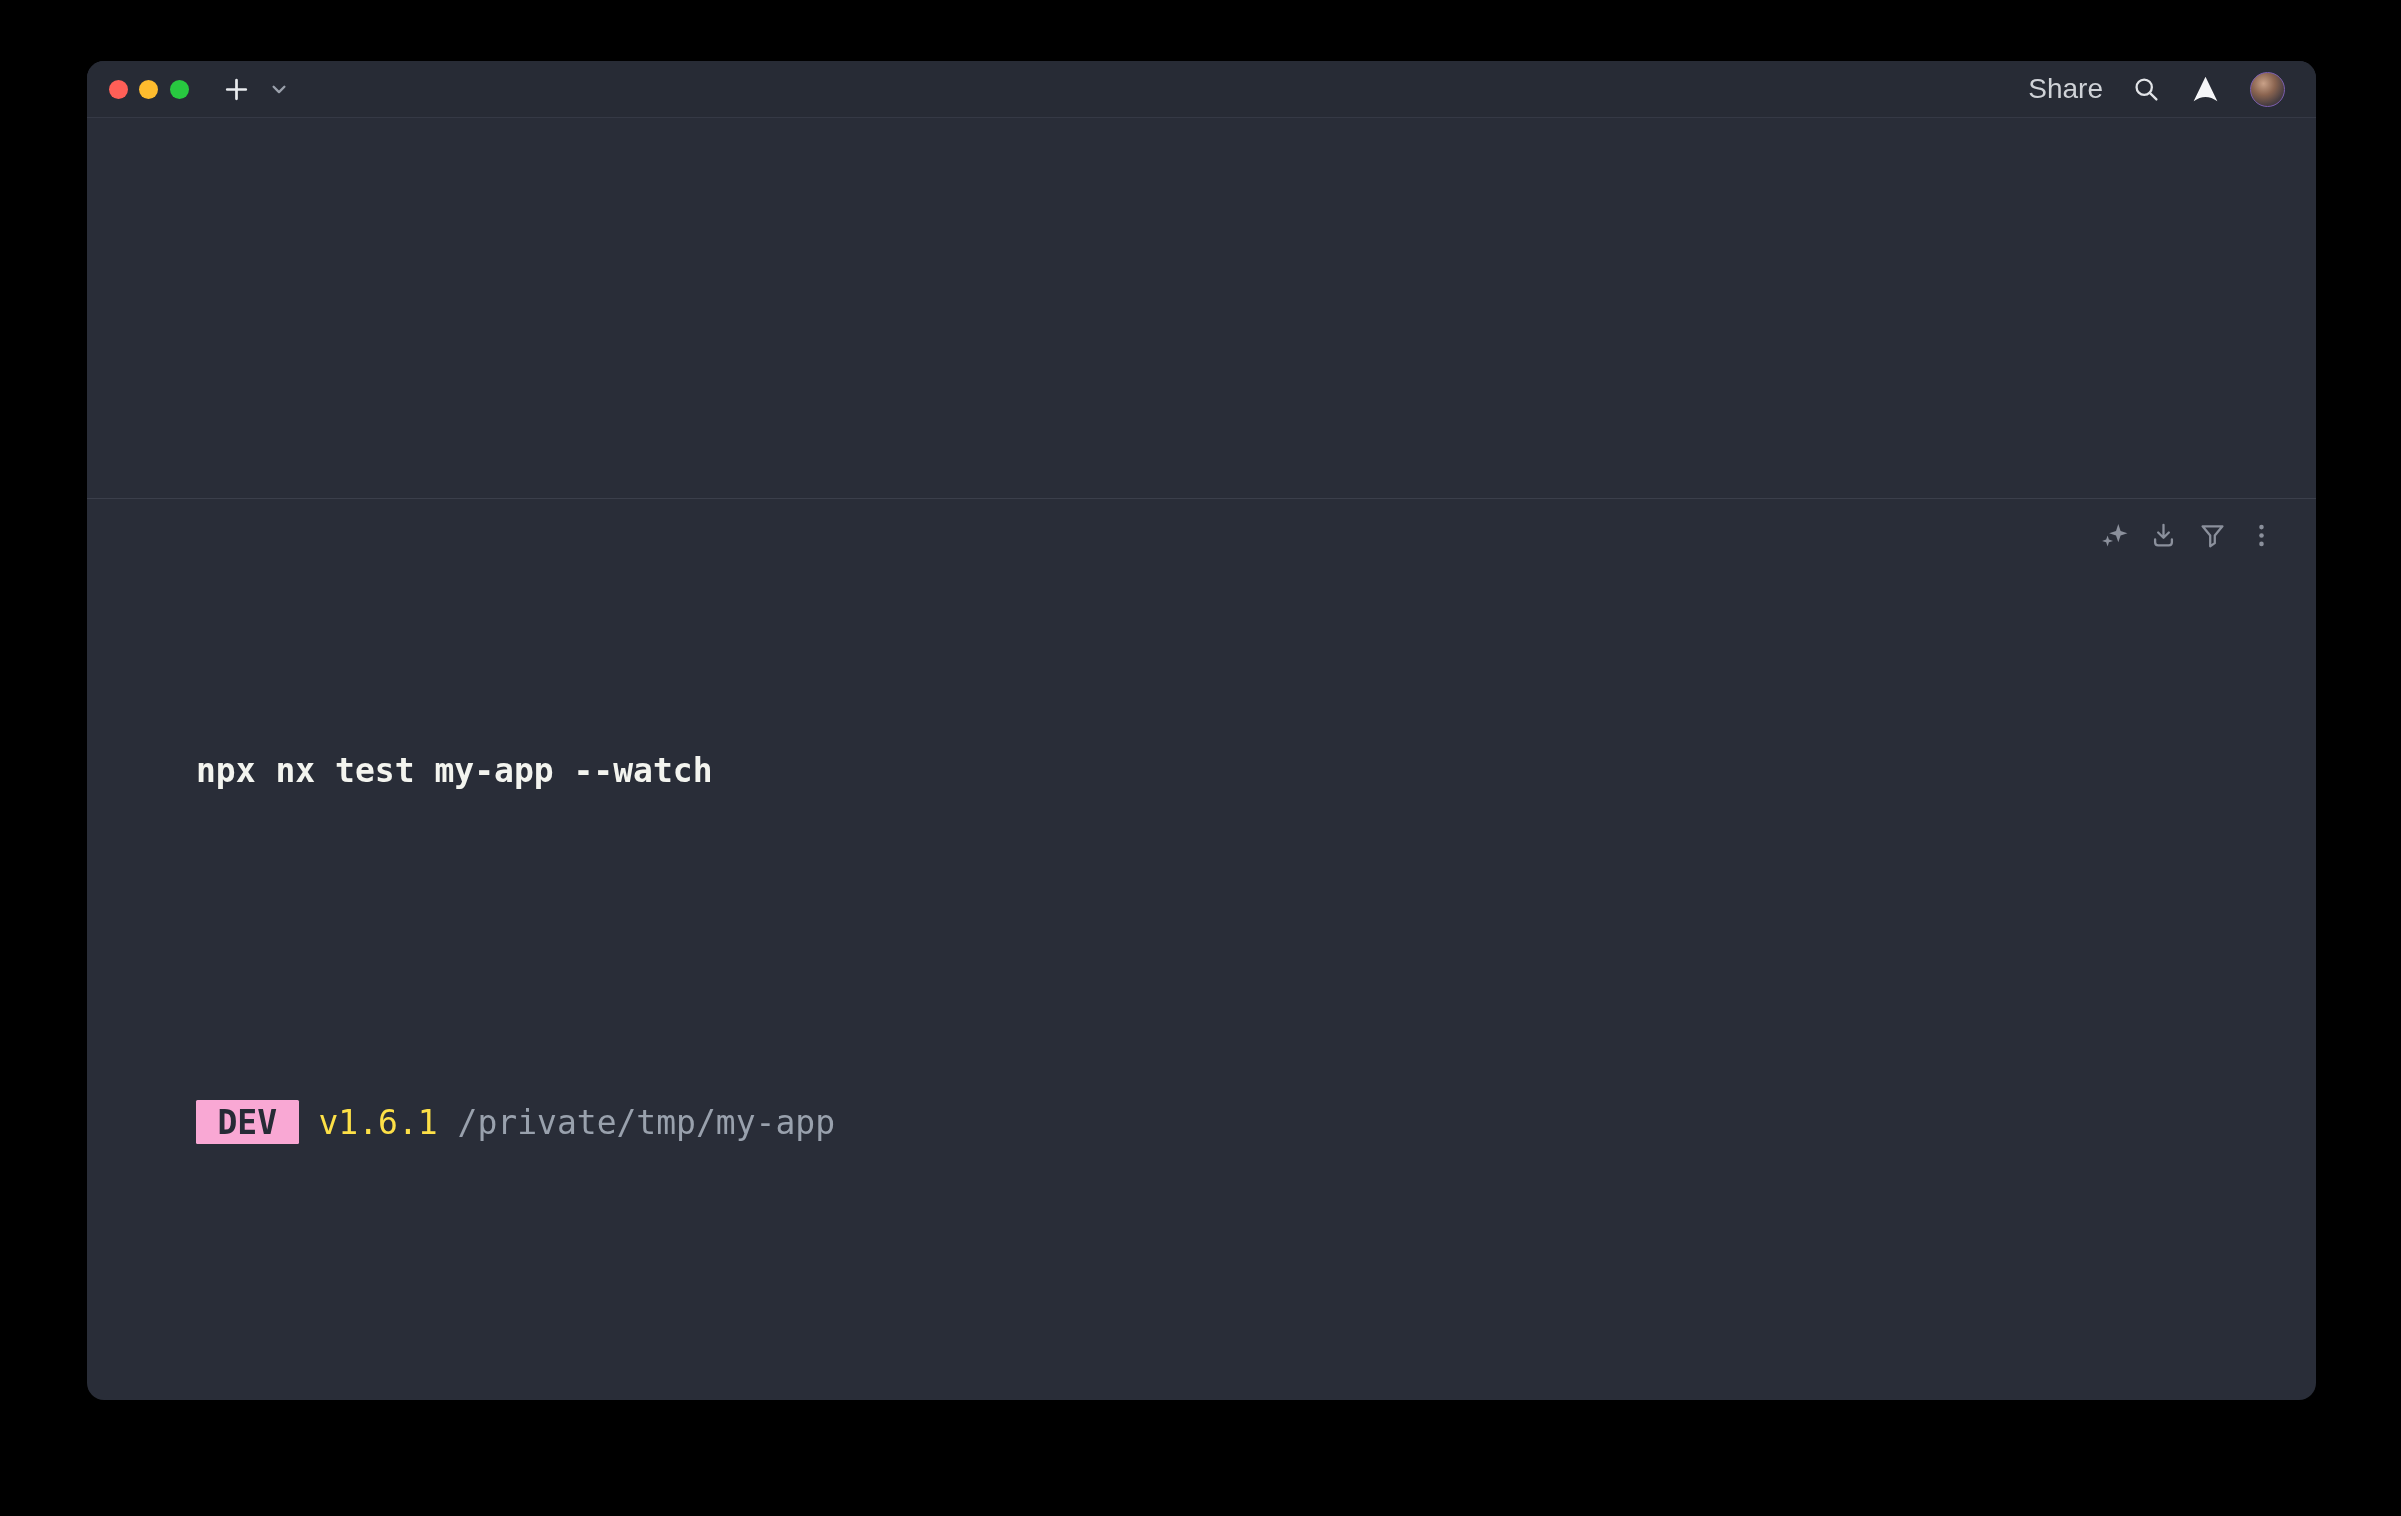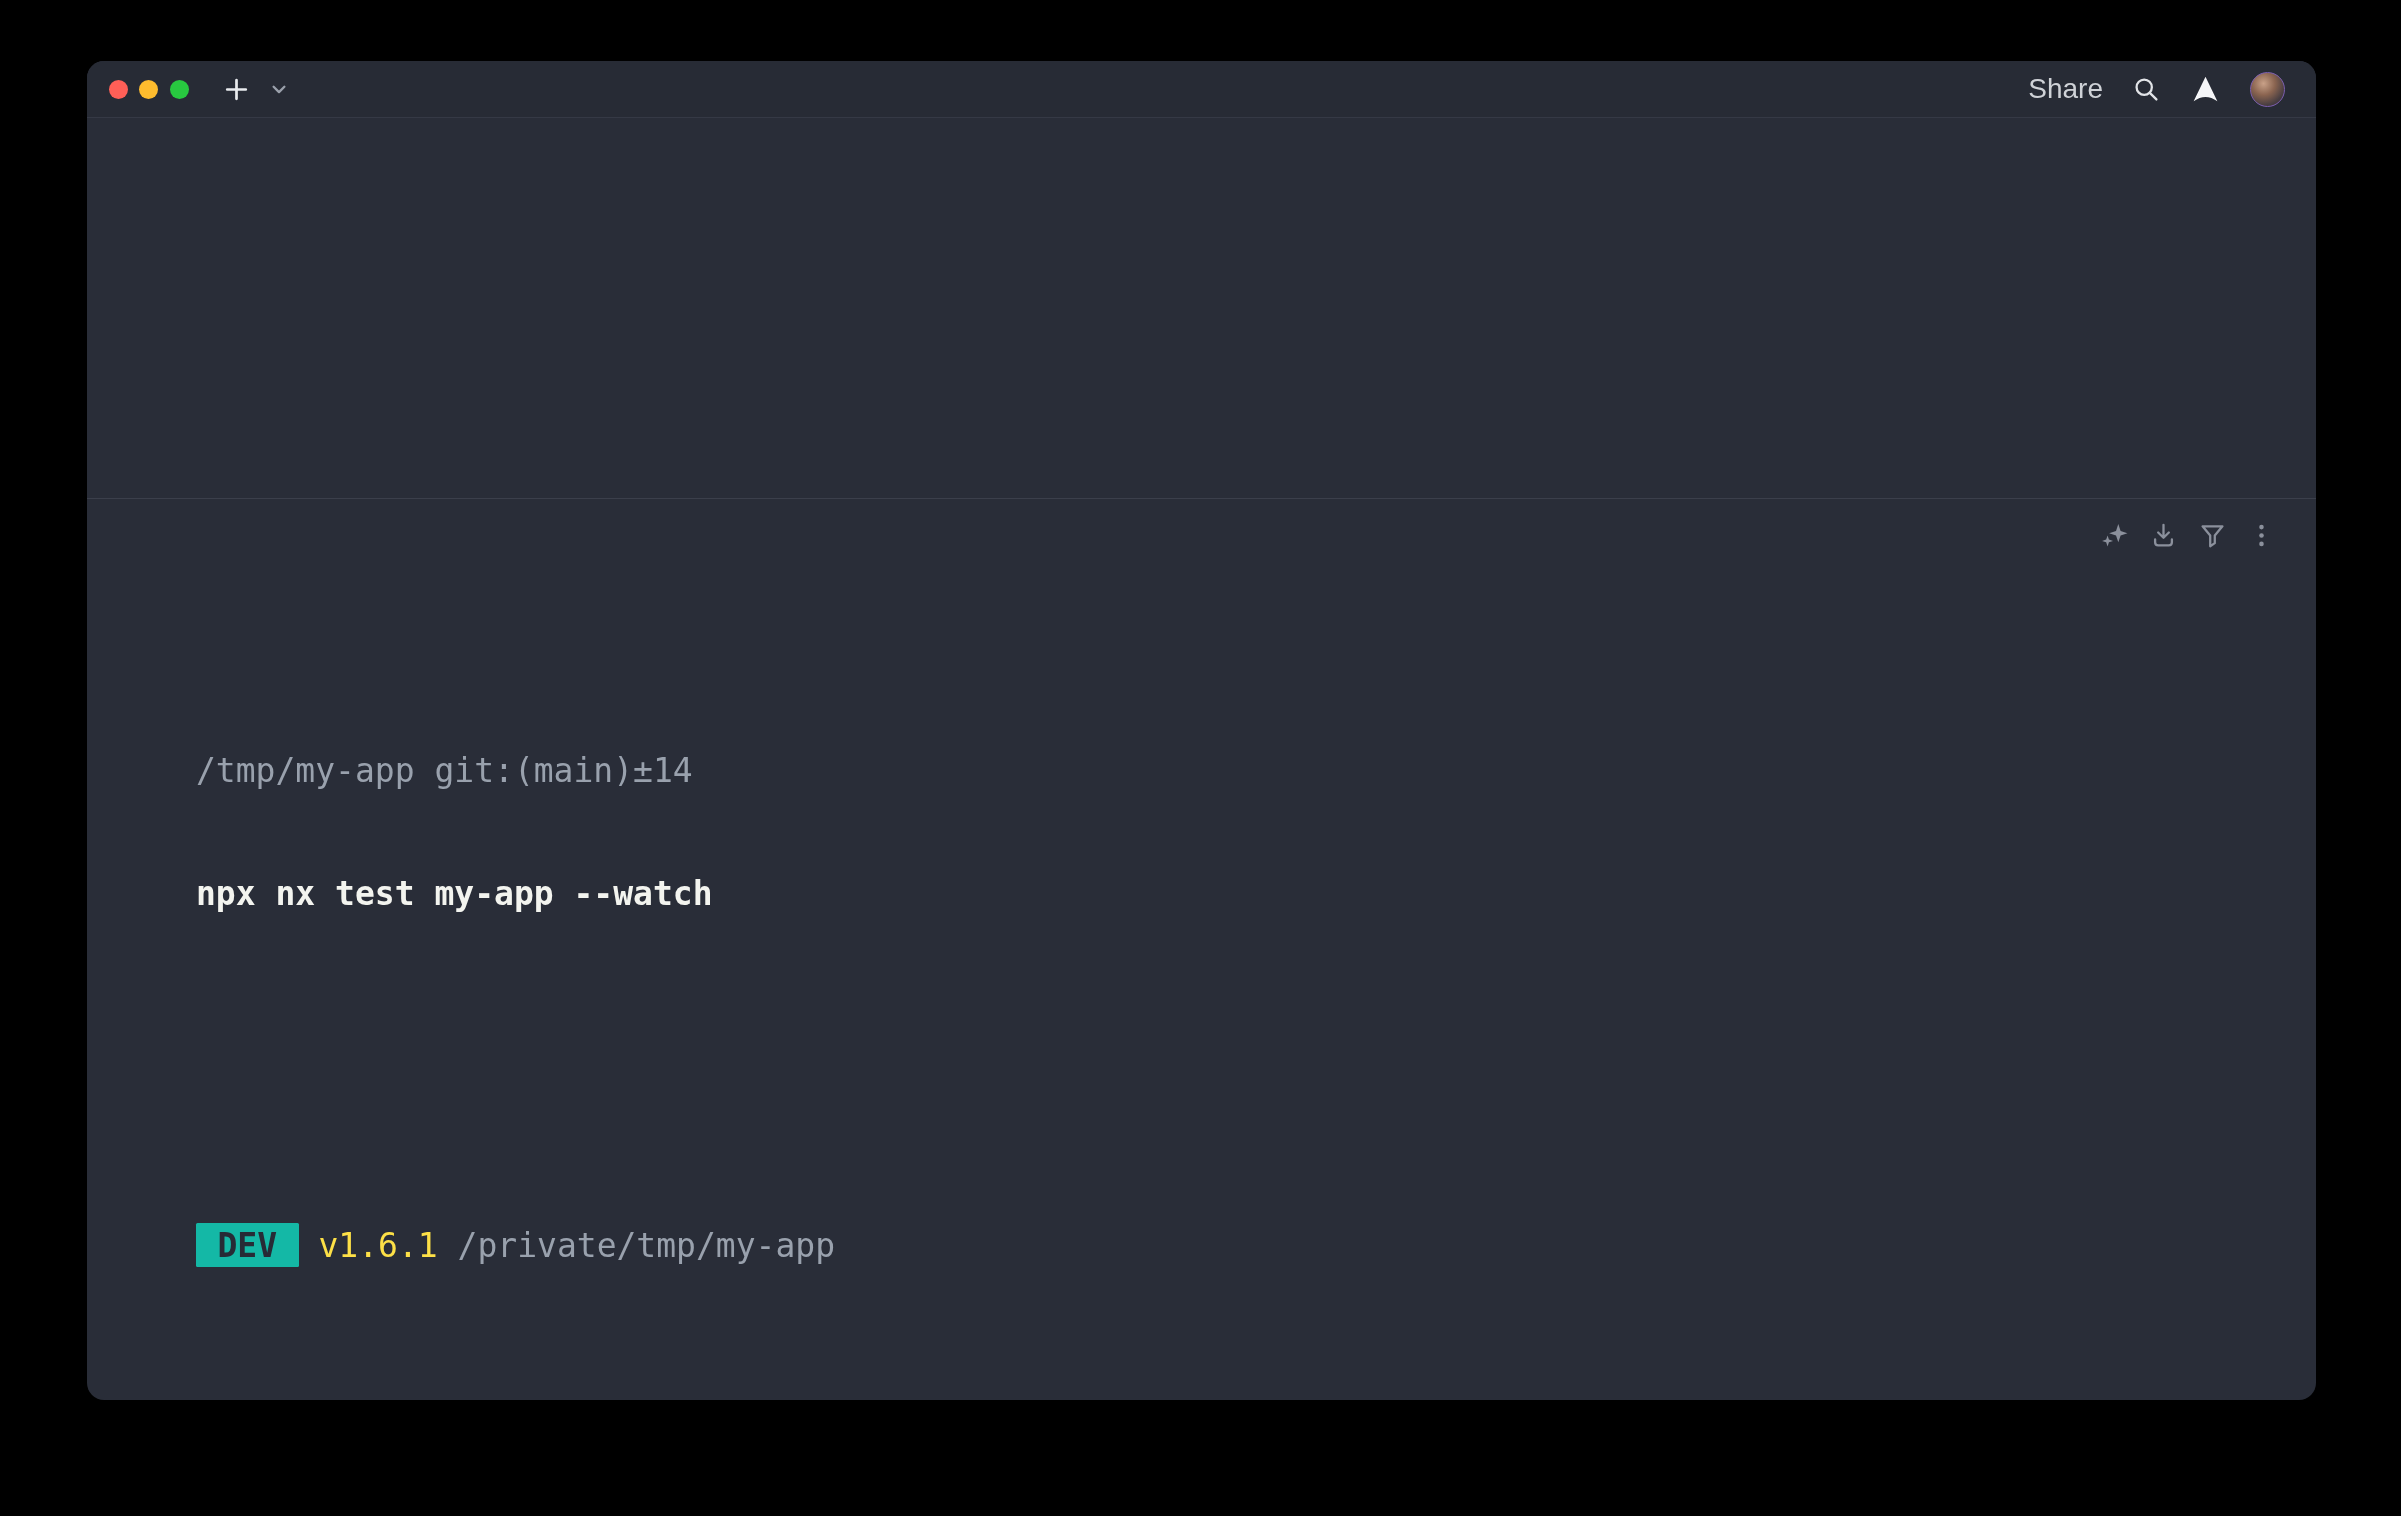--- a/index.html
+++ b/index.html
@@ -51,21 +51,21 @@
   .ln { height:41px; }
   .blank { height:41px; }
   .spacer { height:63px; }
 
   .dim   { color:#99a1ad; }
   .pur   { color:#fde047; }
   .cmd   { font-weight:bold; color:#f3f4ef; }
 
   .badge { display:inline-block; font-weight:bold; color:#272b36; padding:1.5px 21.5px;
            border-radius:1.5px; }
-  .badge.dev  { background:#14b8a6; }
+  .badge.dev  { background:#f9a8d4; }
 </style>
 </head>
 <body>
 
 <div class="window">
 
   <div class="tabbar">
     <div class="lights">
       <div class="light red"></div>
       <div class="light yellow"></div>
@@ -127,21 +127,20 @@
       </button>
       <button class="iconbtn">
         <svg width="29" height="29" viewBox="0 0 38 38">
           <circle cx="19" cy="8" r="3" fill="#8b909c"></circle>
           <circle cx="19" cy="19" r="3" fill="#8b909c"></circle>
           <circle cx="19" cy="30" r="3" fill="#8b909c"></circle>
         </svg>
       </button>
     </div>
 
-    <div class="ln dim">/tmp/my-app git:(main)±14</div>
     <div class="ln cmd">npx nx test my-app --watch</div>
 
     <div class="spacer"></div>
 
     <div class="ln"><span class="badge dev">DEV</span><span class="pur"> v1.6.1</span><span class="dim"> /private/tmp/my-app</span></div>
 
     <div class="blank"></div>
 
     
 

